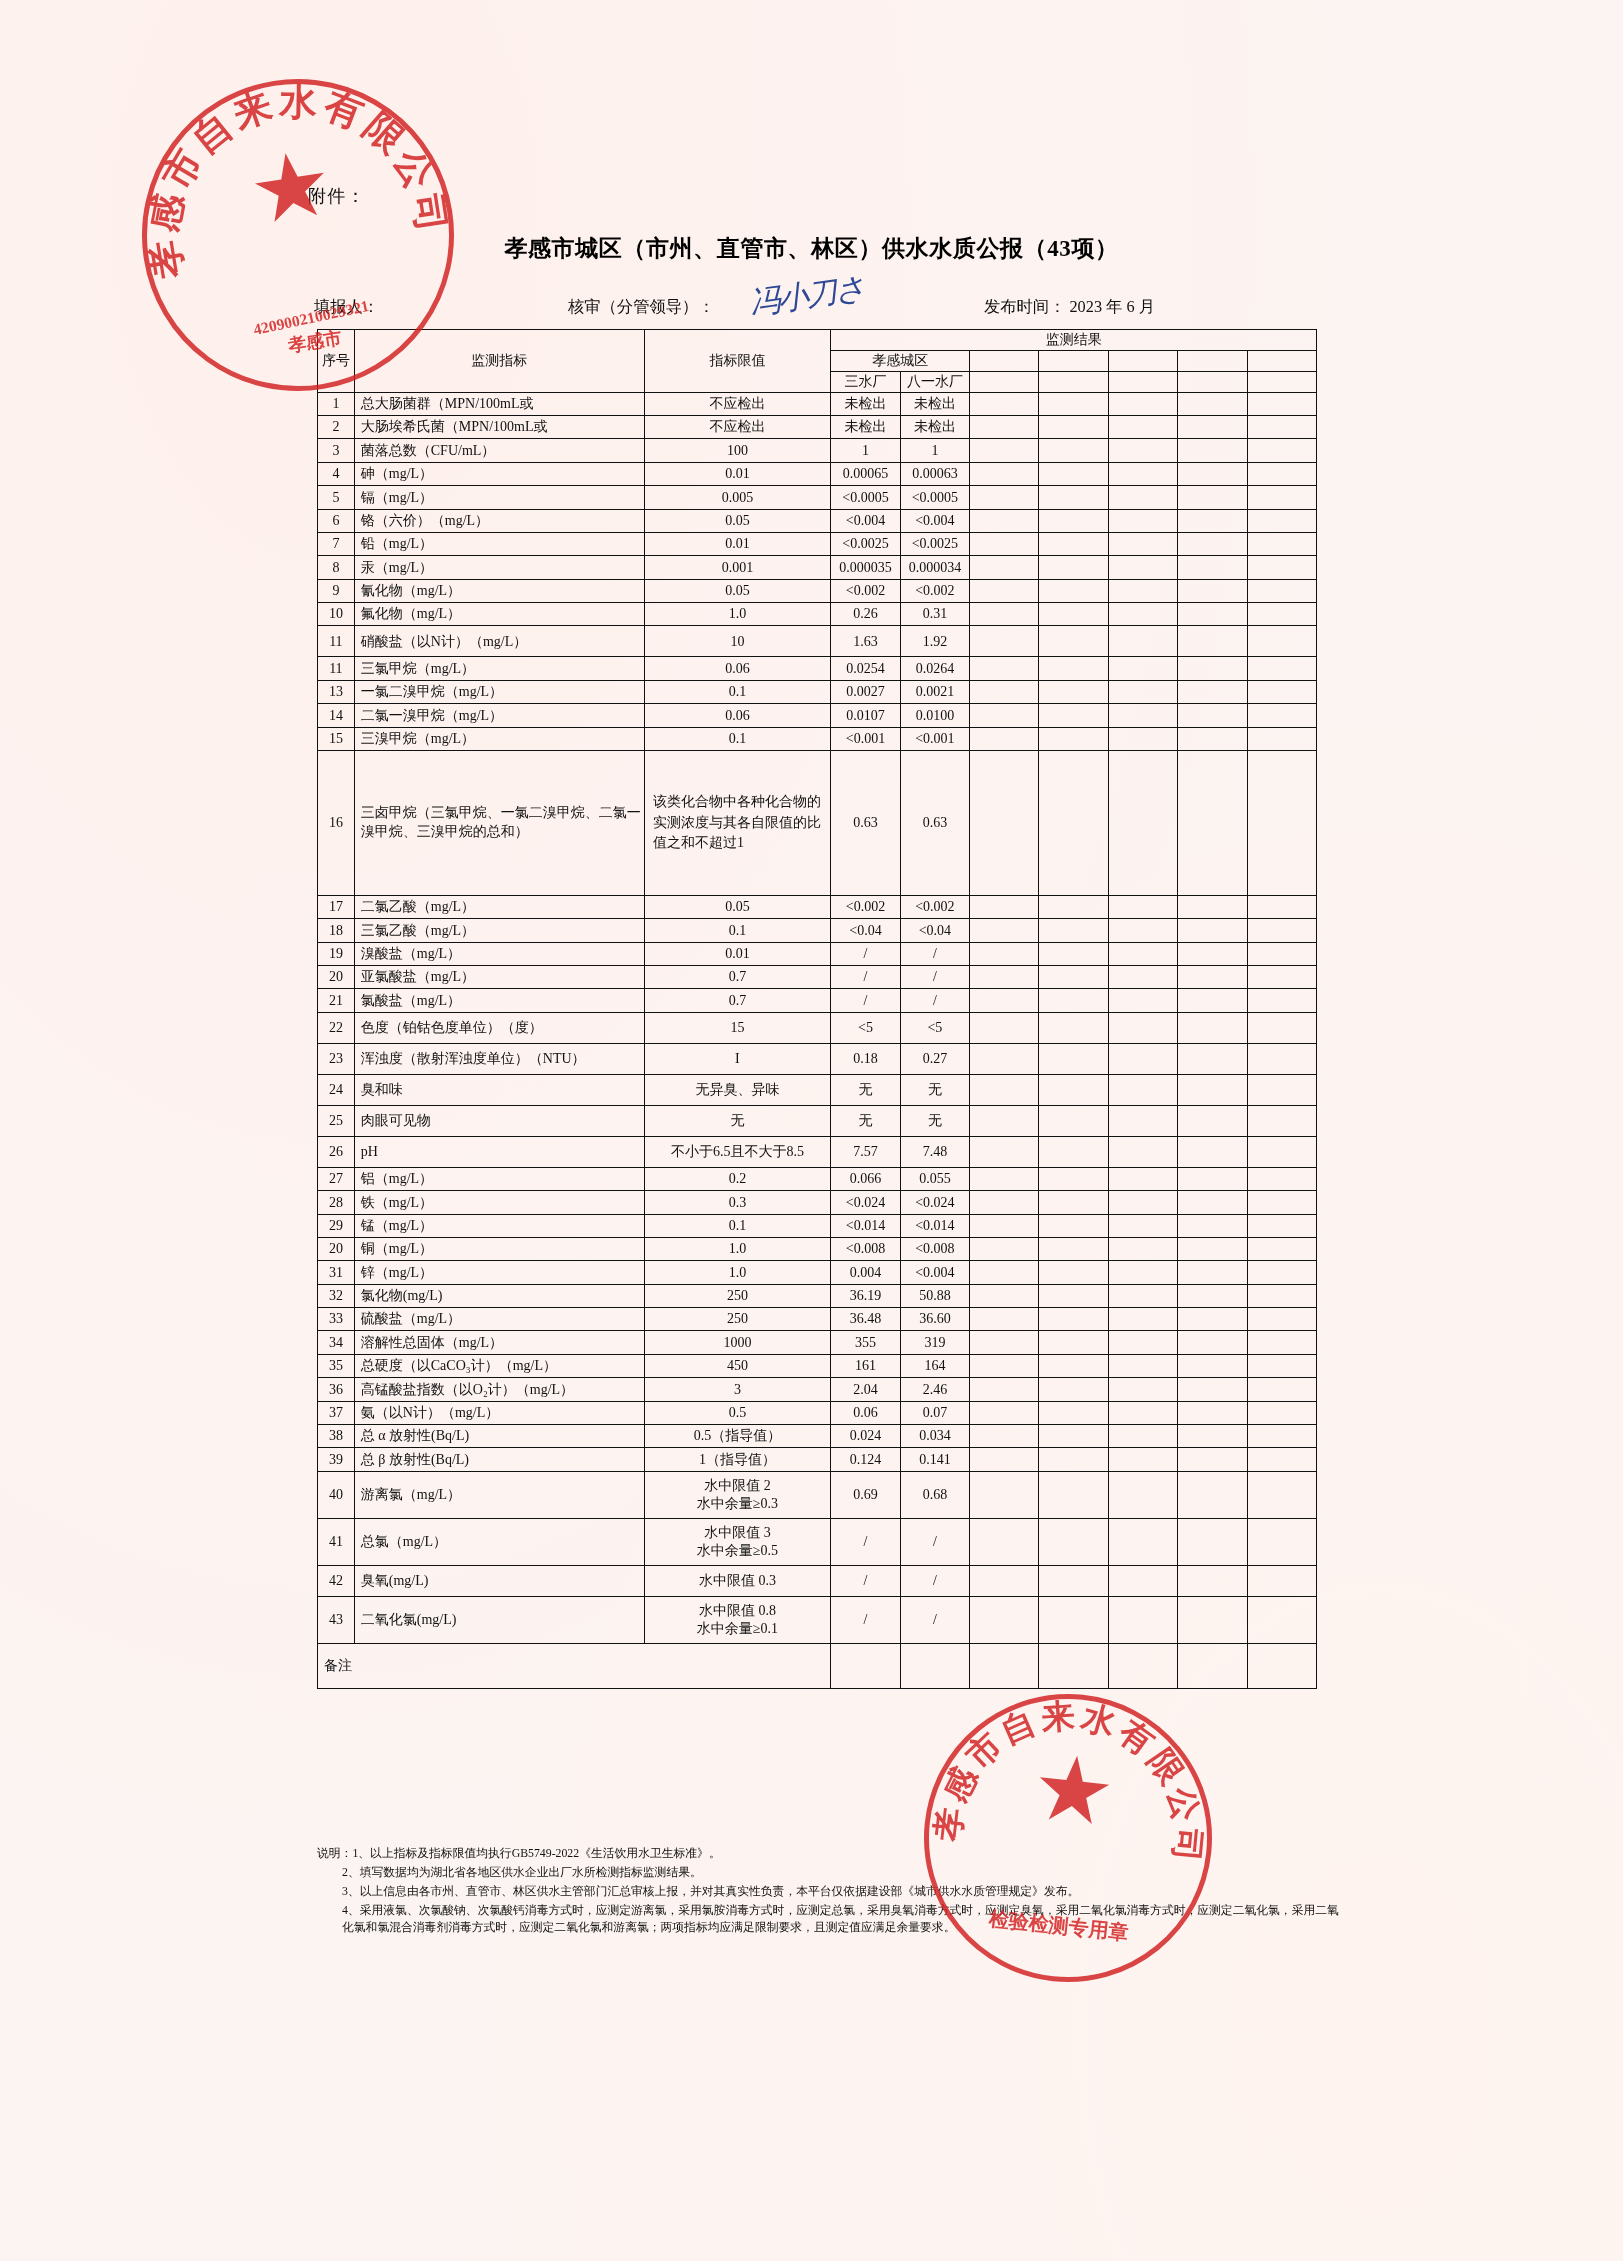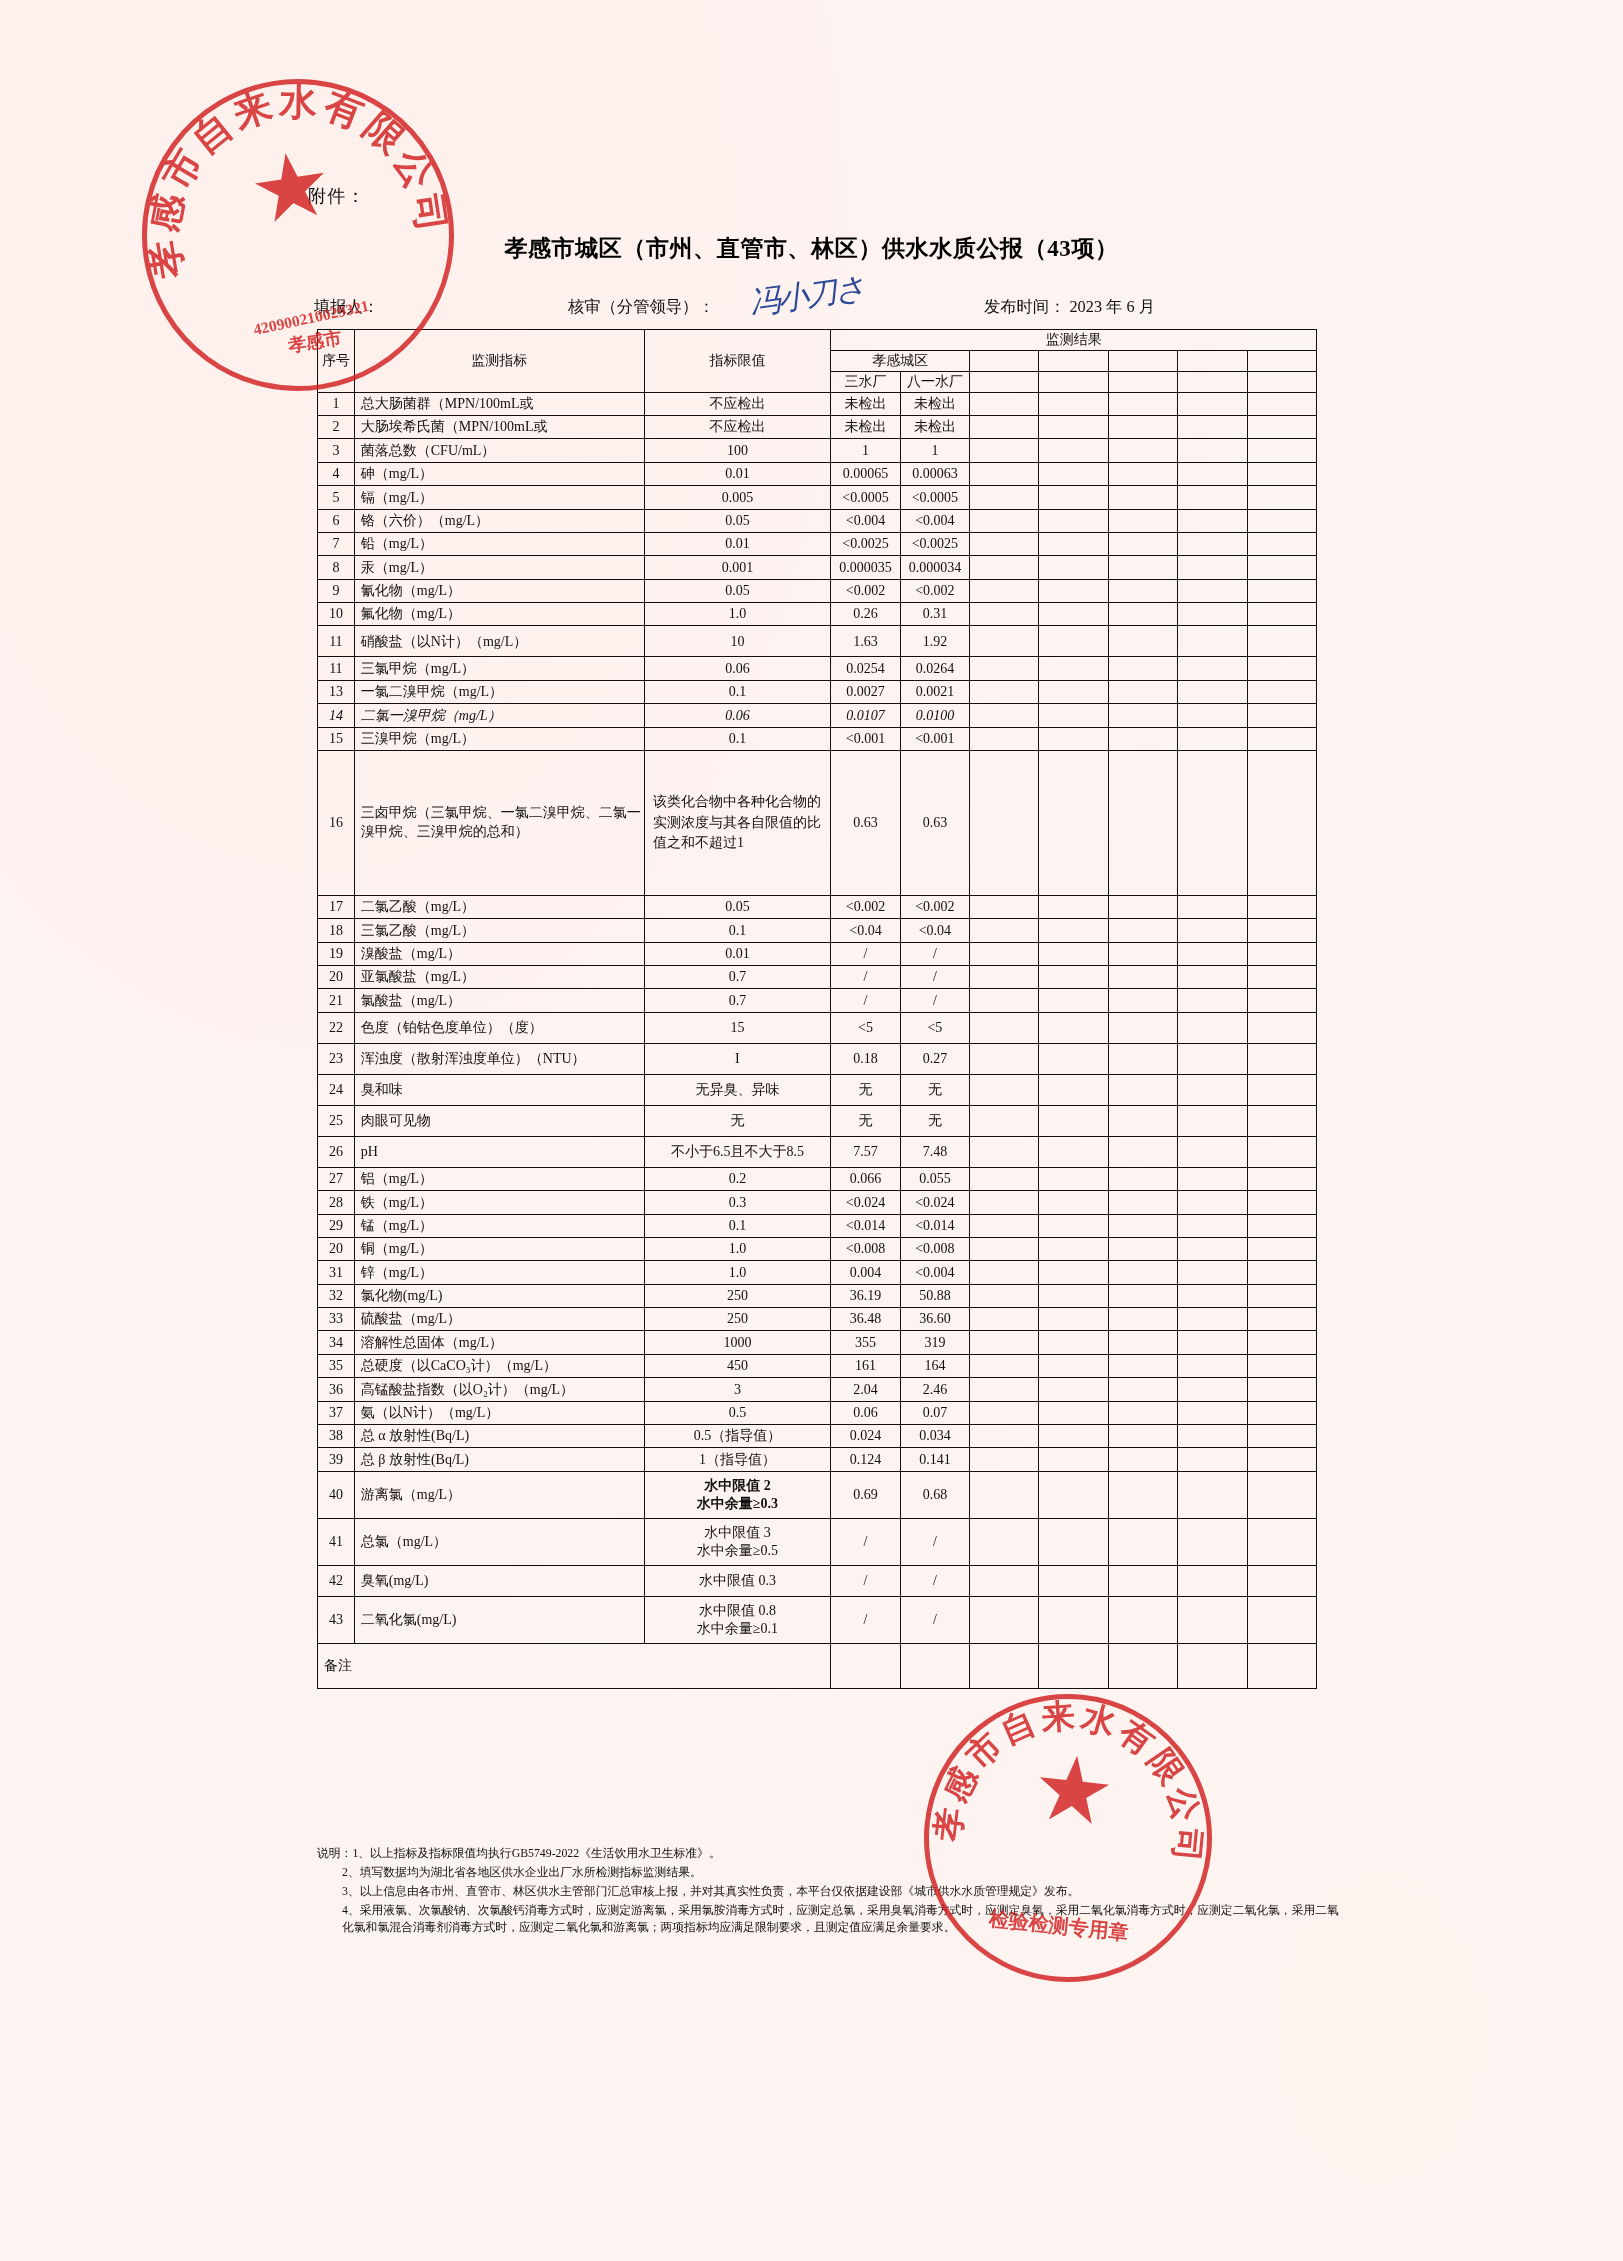--- a/index.html
+++ b/index.html
@@ -326,21 +326,21 @@
           <td class="name">一氯二溴甲烷（mg/L）</td>
           <td class="limit">0.1</td>
           <td class="val">0.0027</td>
           <td class="val">0.0021</td>
           <td class="blank"></td>
           <td class="blank"></td>
           <td class="blank"></td>
           <td class="blank"></td>
           <td class="blank"></td>
         </tr>
-        <tr class="row" style="height: 20px; font-style: italic;">
+        <tr class="row" style="height: 20px;">
           <td class="idx">14</td>
           <td class="name">二氯一溴甲烷（mg/L）</td>
           <td class="limit">0.06</td>
           <td class="val">0.0107</td>
           <td class="val">0.0100</td>
           <td class="blank"></td>
           <td class="blank"></td>
           <td class="blank"></td>
           <td class="blank"></td>
           <td class="blank"></td>
@@ -641,21 +641,21 @@
           <td class="val">0.141</td>
           <td class="blank"></td>
           <td class="blank"></td>
           <td class="blank"></td>
           <td class="blank"></td>
           <td class="blank"></td>
         </tr>
         <tr class="row" style="height: 47px;">
           <td class="idx">40</td>
           <td class="name">游离氯（mg/L）</td>
-          <td class="limit" style="white-space: pre-line; font-weight: bold;">水中限值 2
+          <td class="limit" style="white-space: pre-line;">水中限值 2
 水中余量≥0.3</td>
           <td class="val">0.69</td>
           <td class="val">0.68</td>
           <td class="blank"></td>
           <td class="blank"></td>
           <td class="blank"></td>
           <td class="blank"></td>
           <td class="blank"></td>
         </tr>
         <tr class="row" style="height: 47px;">

